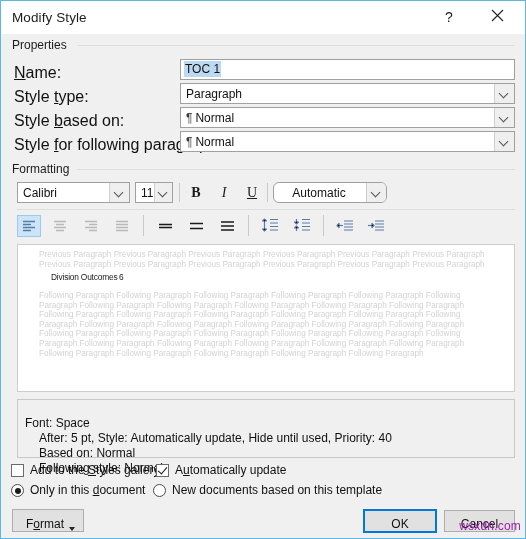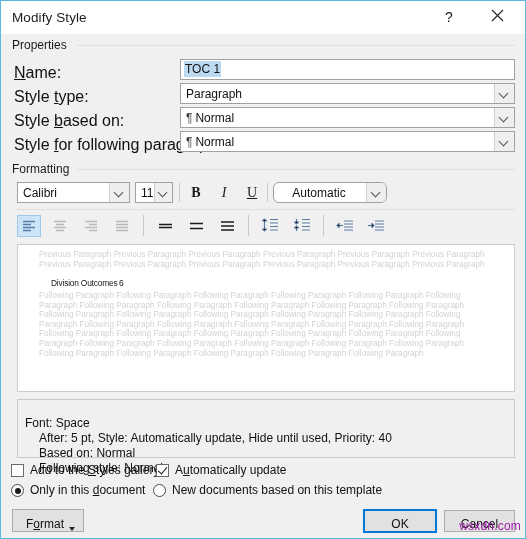--- a/index.html
+++ b/index.html
@@ -500,21 +500,21 @@
           <path d="M8 1h9M8 4h9M8 7h9M8 10h9"></path>
           <path d="M1 5.5h6"></path>
           <path d="M4.7 3.2L7 5.5l-2.3 2.3"></path>
         </g>
       </svg>
     </span>
   </div>
 
   <div id="preview-box" style="left:16px; top:243px; width:498px; height:148px;">
     <div class="prevtext" style="left:21px; top:5px; width:453px;">Previous Paragraph Previous Paragraph Previous Paragraph Previous Paragraph Previous Paragraph Previous Paragraph Previous Paragraph Previous Paragraph Previous Paragraph Previous Paragraph Previous Paragraph Previous Paragraph</div>
-    <div id="preview-sample" style="left:21px; top:33px;padding-left:12px;">Division Outcomes	6</div>
+    <div id="preview-sample" style="left:21px; top:27px;padding-left:12px;">Division Outcomes	6</div>
     <div class="prevtext" style="left:21px; top:46px; width:453px;">Following Paragraph Following Paragraph Following Paragraph Following Paragraph Following Paragraph Following Paragraph Following Paragraph Following Paragraph Following Paragraph Following Paragraph Following Paragraph Following Paragraph Following Paragraph Following Paragraph Following Paragraph Following Paragraph Following Paragraph Following Paragraph Following Paragraph Following Paragraph Following Paragraph Following Paragraph Following Paragraph Following Paragraph Following Paragraph Following Paragraph Following Paragraph Following Paragraph Following Paragraph Following Paragraph Following Paragraph Following Paragraph Following Paragraph Following Paragraph Following Paragraph Following Paragraph Following Paragraph Following Paragraph</div>
   </div>
 
   <div id="description-box" style="left:16px; top:398px; width:498px; height:59px;">
     <span>Font: Space</span>
     <span class="indent">After:  5 pt, Style: Automatically update, Hide until used, Priority: 40</span>
     <span class="indent">Based on: Normal</span>
     <span class="indent">Following style: Normal</span>
   </div>
 

